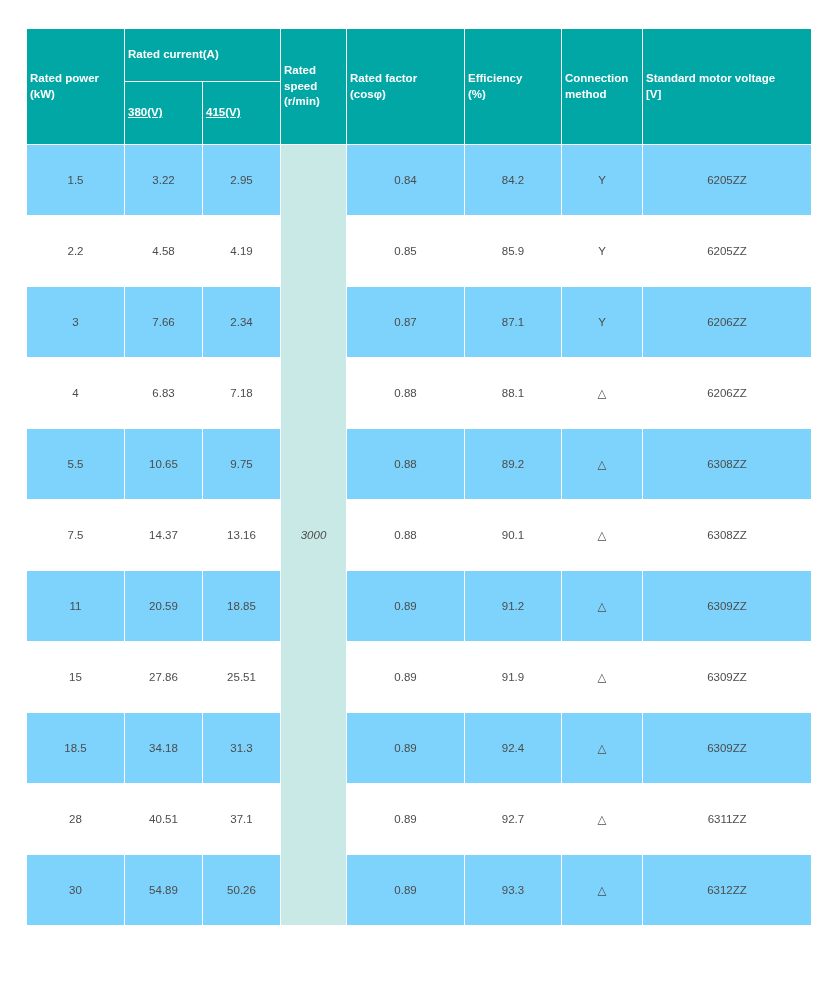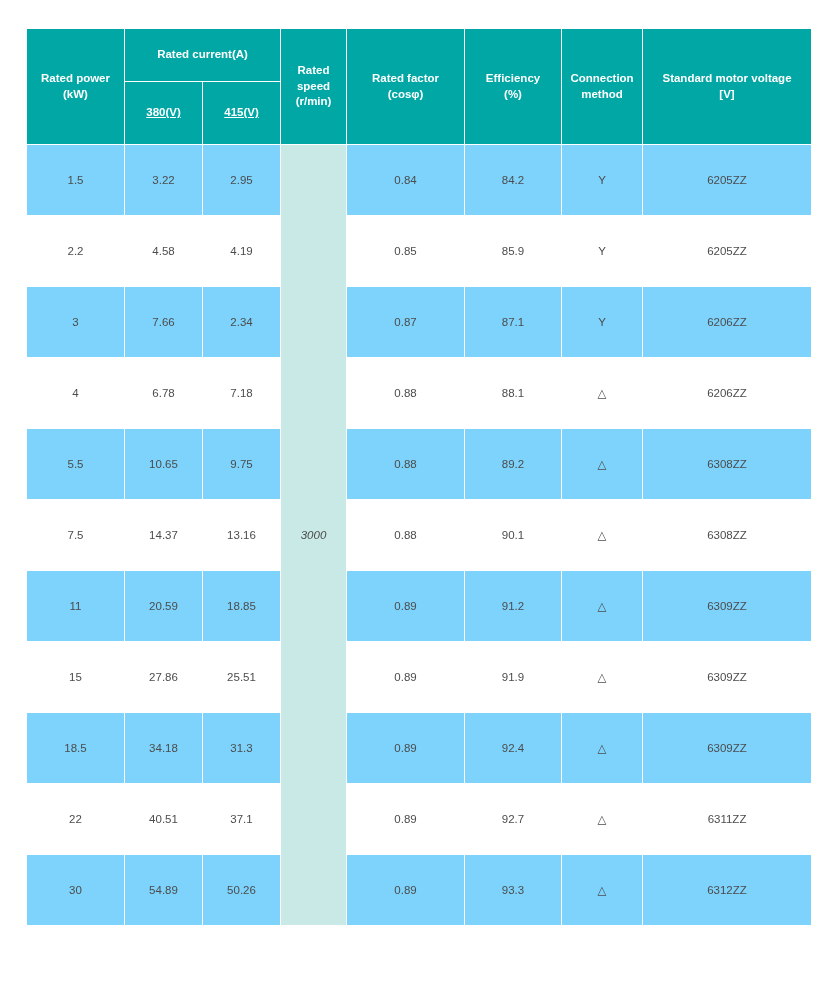--- a/index.html
+++ b/index.html
@@ -30,21 +30,21 @@
     background: #ffffff;
   }
 
   
   table.spec-table thead th {
     background: #00a7a5;
     color: #ffffff;
     font-size: 11.5px;
     font-weight: bold;
     line-height: 1.35;
-    text-align: center;
+    text-align: left;
     vertical-align: middle;
     padding: 4px 3px;
     border: 0;
   }
   thead th.h-tall { height: 100px; }
   thead th.h-top  { height: 44px; }
   thead th.h-sub  { height: 54px; text-decoration: underline; }
 
   
   table.spec-table tbody td {
@@ -157,21 +157,21 @@
           <td>3</td>
           <td>7.66</td>
           <td>2.34</td>
           <td>0.87</td>
           <td>87.1</td>
           <td class="tri-glyph">Y</td>
           <td>6206ZZ</td>
         </tr>
         <tr>
           <td>4</td>
-          <td>6.78</td>
+          <td>6.83</td>
           <td>7.18</td>
           <td>0.88</td>
           <td>88.1</td>
           <td class="tri-glyph">△</td>
           <td>6206ZZ</td>
         </tr>
         <tr class="row-tint">
           <td>5.5</td>
           <td>10.65</td>
           <td>9.75</td>
@@ -210,21 +210,21 @@
         <tr class="row-tint">
           <td>18.5</td>
           <td>34.18</td>
           <td>31.3</td>
           <td>0.89</td>
           <td>92.4</td>
           <td class="tri-glyph">△</td>
           <td>6309ZZ</td>
         </tr>
         <tr>
-          <td>22</td>
+          <td>28</td>
           <td>40.51</td>
           <td>37.1</td>
           <td>0.89</td>
           <td>92.7</td>
           <td class="tri-glyph">△</td>
           <td>6311ZZ</td>
         </tr>
         <tr class="row-tint">
           <td>30</td>
           <td>54.89</td>

